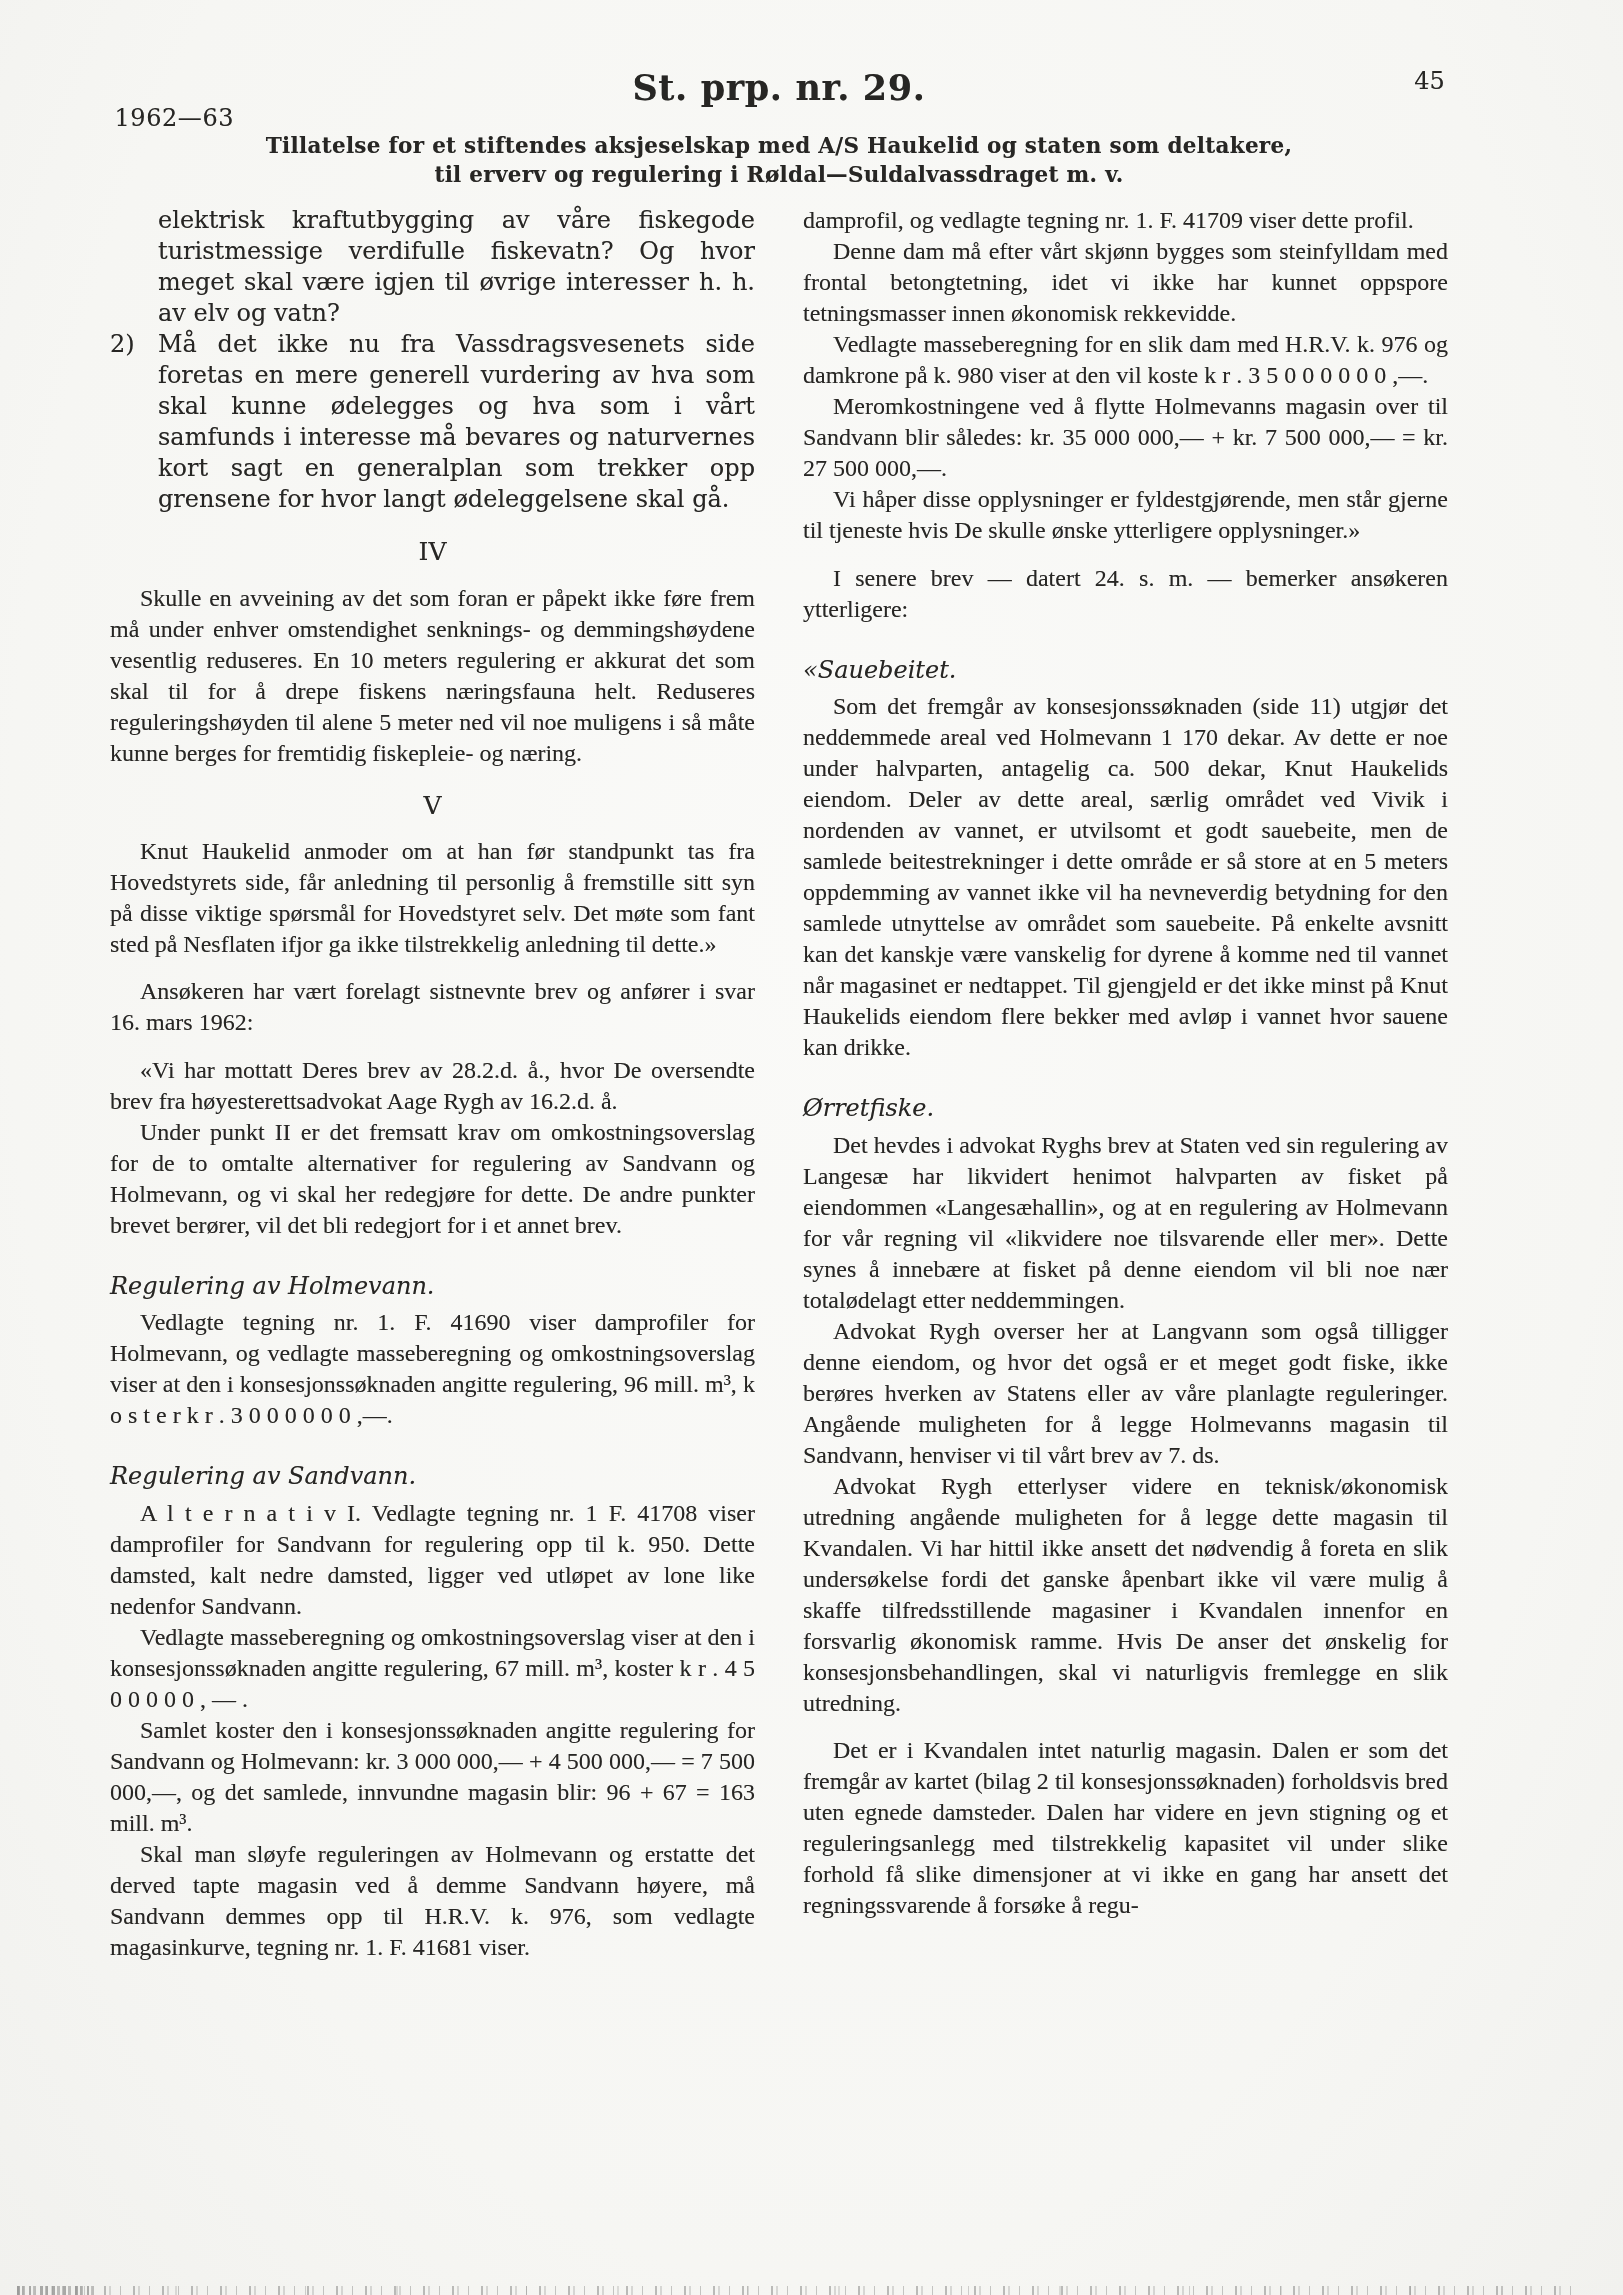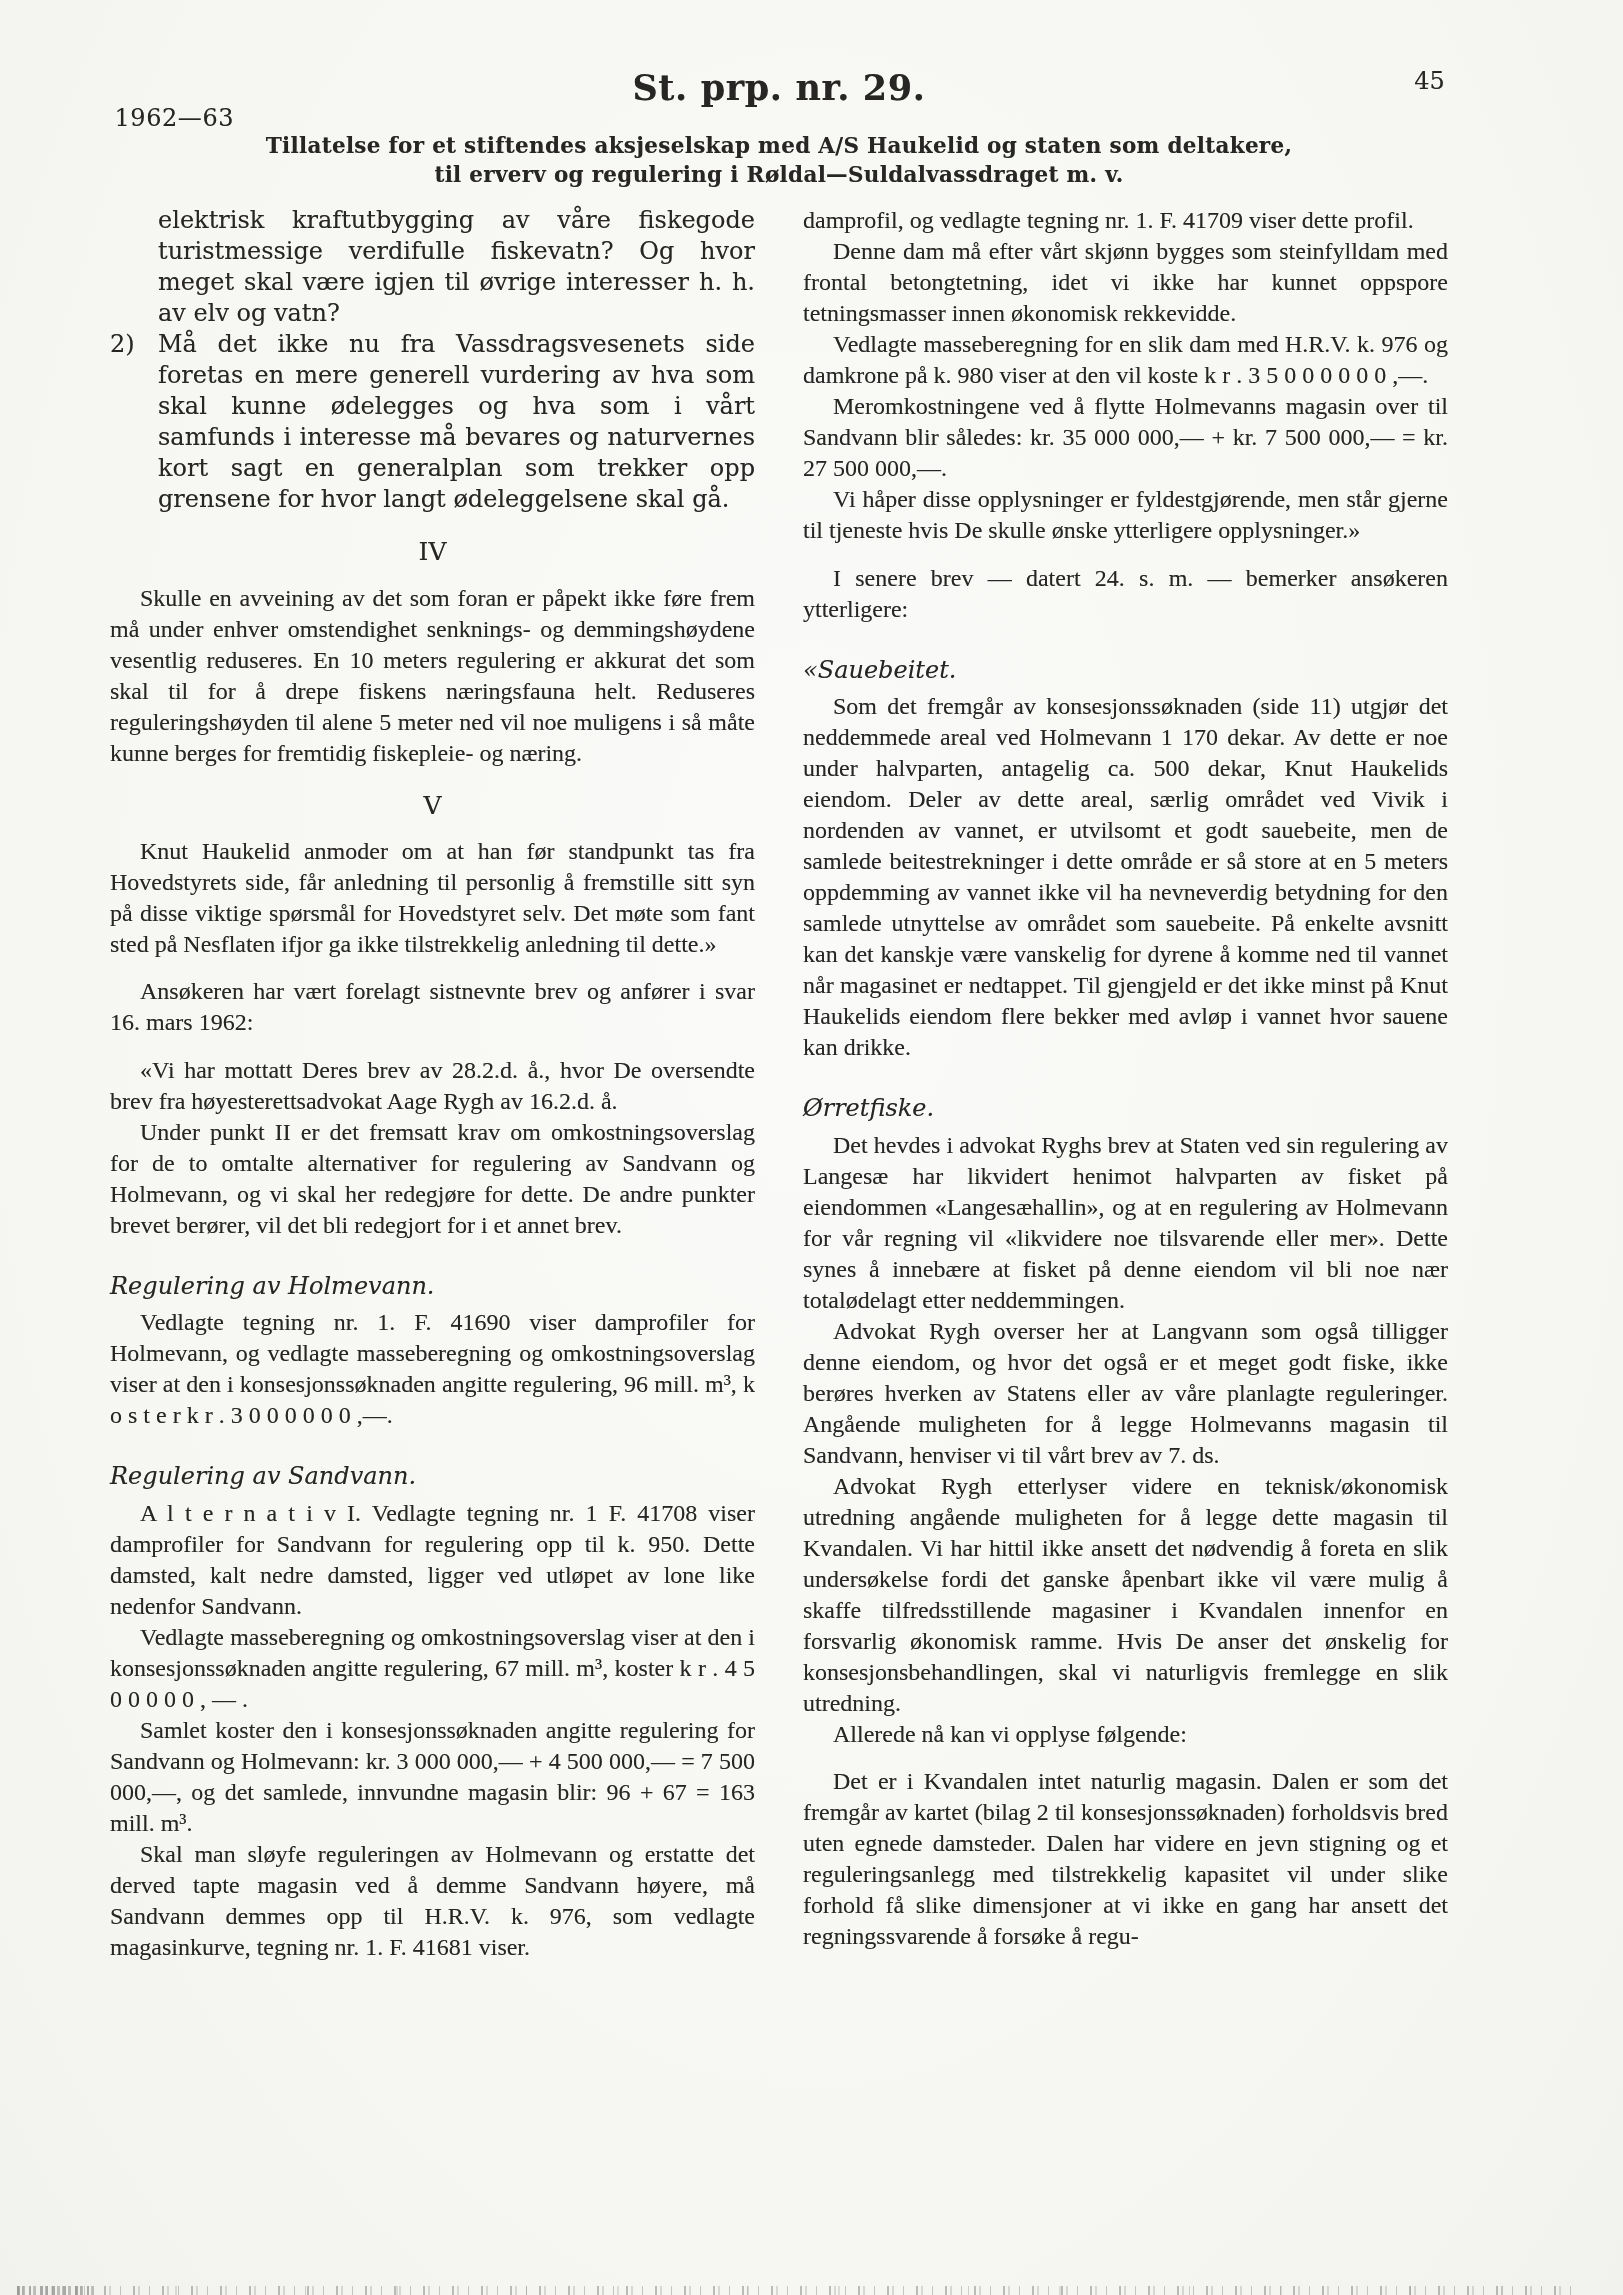--- a/index.html
+++ b/index.html
@@ -118,20 +118,19 @@
         <p class="para">Vedlagte masseberegning for en slik dam med H.R.V. k. 976 og damkrone på k. 980 viser at den vil koste k r .  3 5  0 0 0  0 0 0 ,—.</p>
         <p class="para">Meromkostningene ved å flytte Holmevanns magasin over til Sandvann blir således: kr. 35 000 000,— + kr. 7 500 000,— = kr. 27 500 000,—.</p>
         <p class="para">Vi håper disse opplysninger er fyldestgjørende, men står gjerne til tjeneste hvis De skulle ønske ytterligere opplysninger.»</p>
         <p class="para gap-top">I senere brev — datert 24. s. m. — bemerker ansøkeren ytterligere:</p>
         <div class="h-italic">«Sauebeitet.</div>
         <p class="para">Som det fremgår av konsesjonssøknaden (side 11) utgjør det neddemmede areal ved Holmevann 1 170 dekar. Av dette er noe under halvparten, antagelig ca. 500 dekar, Knut Haukelids eiendom. Deler av dette areal, særlig området ved Vivik i nordenden av vannet, er utvilsomt et godt sauebeite, men de samlede beitestrekninger i dette område er så store at en 5 meters oppdemming av vannet ikke vil ha nevneverdig betydning for den samlede utnyttelse av området som sauebeite. På enkelte avsnitt kan det kanskje være vanskelig for dyrene å komme ned til vannet når magasinet er nedtappet. Til gjengjeld er det ikke minst på Knut Haukelids eiendom flere bekker med avløp i vannet hvor sauene kan drikke.</p>
         <div class="h-italic">Ørretfiske.</div>
         <p class="para">Det hevdes i advokat Ryghs brev at Staten ved sin regulering av Langesæ har likvidert henimot halvparten av fisket på eiendommen «Langesæhallin», og at en regulering av Holmevann for vår regning vil «likvidere noe tilsvarende eller mer». Dette synes å innebære at fisket på denne eiendom vil bli noe nær totalødelagt etter neddemmingen.</p>
         <p class="para">Advokat Rygh overser her at Langvann som også tilligger denne eiendom, og hvor det også er et meget godt fiske, ikke berøres hverken av Statens eller av våre planlagte reguleringer. Angående muligheten for å legge Holmevanns magasin til Sandvann, henviser vi til vårt brev av 7. ds.</p>
         <p class="para">Advokat Rygh etterlyser videre en teknisk/økonomisk utredning angående muligheten for å legge dette magasin til Kvandalen. Vi har hittil ikke ansett det nødvendig å foreta en slik undersøkelse fordi det ganske åpenbart ikke vil være mulig å skaffe tilfredsstillende magasiner i Kvandalen innenfor en forsvarlig økonomisk ramme. Hvis De anser det ønskelig for konsesjonsbehandlingen, skal vi naturligvis fremlegge en slik utredning.</p>
-        <p class="para">Allerede nå kan vi opplyse følgende:</p>
         <p class="para gap-top">Det er i Kvandalen intet naturlig magasin. Dalen er som det fremgår av kartet (bilag 2 til konsesjonssøknaden) forholdsvis bred uten egnede damsteder. Dalen har videre en jevn stigning og et reguleringsanlegg med tilstrekkelig kapasitet vil under slike forhold få slike dimensjoner at vi ikke en gang har ansett det regningssvarende å forsøke å regu-</p>
       </section>
   </main>
 
   <div class="cutoff"></div>
 </div>
 
 
 </body></html>

